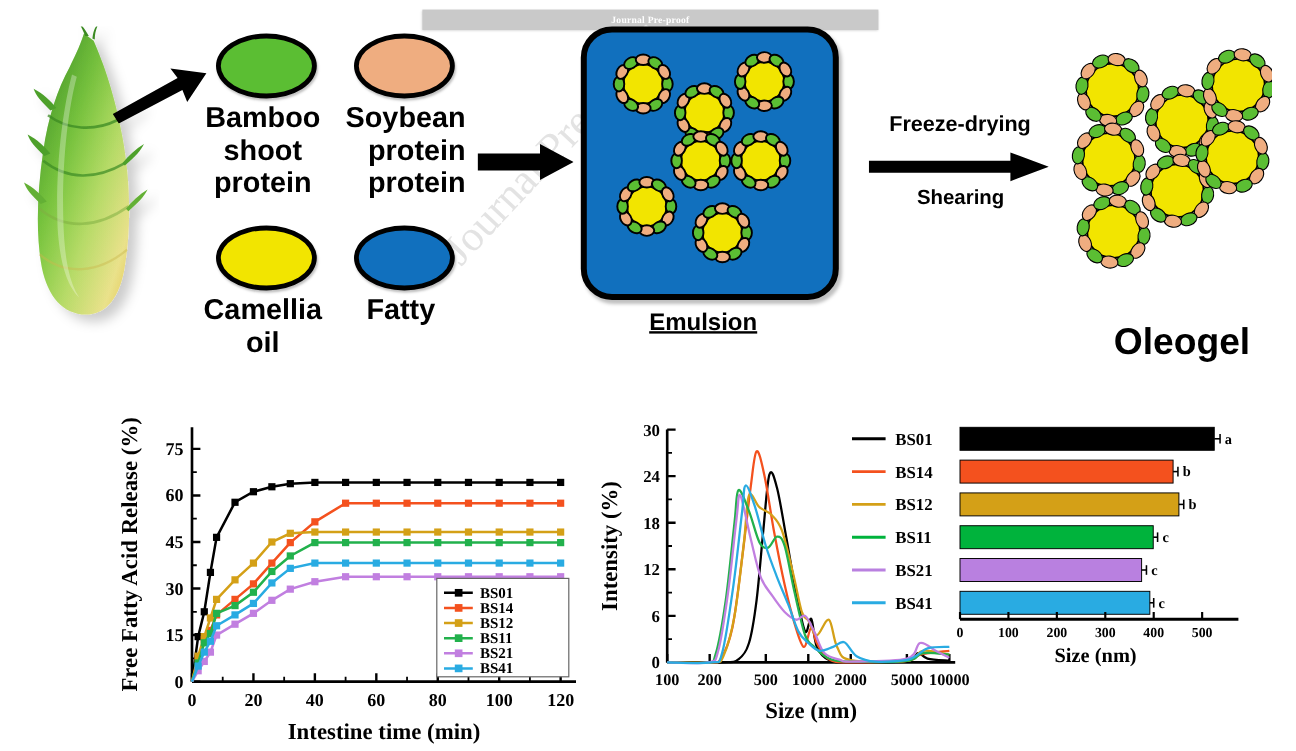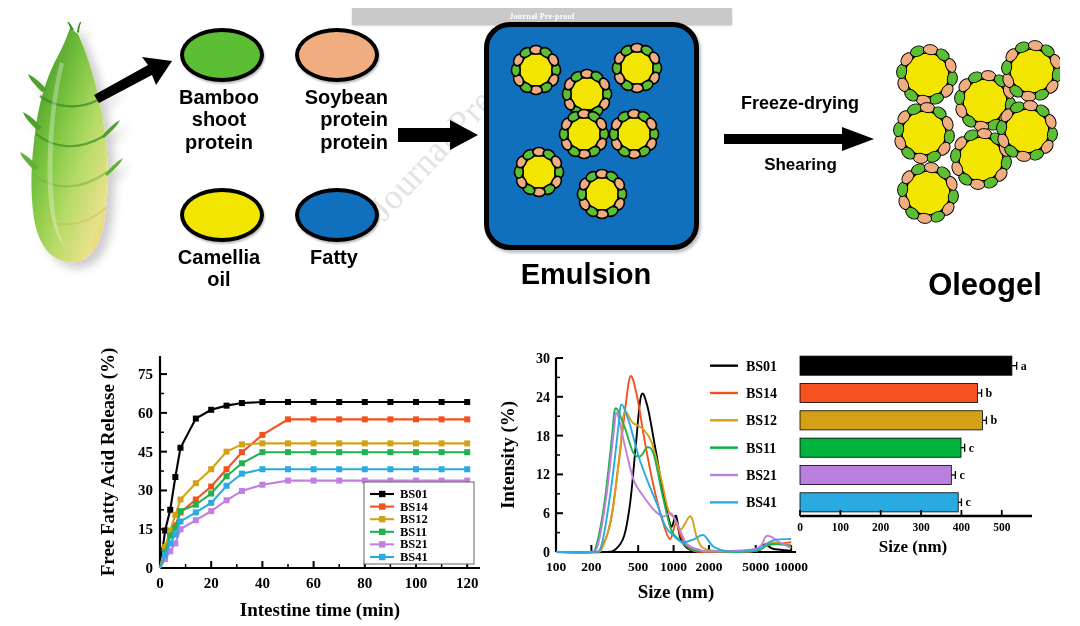--- a/index.html
+++ b/index.html
@@ -11,21 +11,21 @@
   #proof-banner{left:352px;top:8px;width:380px;height:17px;background:#c9c9c9;
       color:#ffffff;font-family:"Liberation Serif",serif;font-weight:bold;
       font-size:8px;display:flex;align-items:center;justify-content:center;
       letter-spacing:.2px;box-shadow:0 1px 2px rgba(0,0,0,.18);}
   #watermark{left:360px;top:200px;width:300px;height:180px;
       font-family:"Liberation Serif",serif;font-size:36px;color:#e3e3e3;
       transform:rotate(-47deg);transform-origin:left top;white-space:nowrap;
       pointer-events:none;}
   
   .lbl{position:absolute;font-weight:bold;color:#000;text-align:center;
-       line-height:1.12;font-size:20px;font-family:"Liberation Sans",sans-serif;}
+       line-height:1.12;font-size:24px;font-family:"Liberation Sans",sans-serif;}
   .ell{position:absolute;border:4px solid #000;border-radius:50%;
        box-shadow:1px 2px 2px rgba(0,0,0,.25);}
   
   #bamboo{left:18px;top:22px;width:115px;height:265px;}
   
   #emulsion-box{left:484px;top:22px;width:205px;height:218px;background:#1170be;
       border:5px solid #000;border-radius:26px;box-shadow:2px 3px 3px rgba(0,0,0,.25);}
   
   .chart-panel{position:absolute;background:transparent;}
 </style>
@@ -211,21 +211,21 @@
       <ellipse cx="107.91600000000001" cy="189.46600034352457" rx="6.2" ry="4.4" fill="#5BBE33" stroke="#000" stroke-width="1.612" transform="rotate(210 107.91600000000001 189.46600034352457)"></ellipse>
       <ellipse cx="100.53399965647544" cy="182.084" rx="6.2" ry="4.4" fill="#EFAD80" stroke="#000" stroke-width="1.612" transform="rotate(240 100.53399965647544 182.084)"></ellipse>
       <ellipse cx="97.832" cy="172" rx="6.2" ry="4.4" fill="#5BBE33" stroke="#000" stroke-width="1.612" transform="rotate(270 97.832 172)"></ellipse>
       <ellipse cx="100.53399965647544" cy="161.916" rx="6.2" ry="4.4" fill="#EFAD80" stroke="#000" stroke-width="1.612" transform="rotate(300 100.53399965647544 161.916)"></ellipse>
       <ellipse cx="107.916" cy="154.53399965647546" rx="6.2" ry="4.4" fill="#5BBE33" stroke="#000" stroke-width="1.612" transform="rotate(330 107.916 154.53399965647546)"></ellipse>
       <ellipse cx="118" cy="151.832" rx="6.2" ry="4.4" fill="#EFAD80" stroke="#000" stroke-width="1.612" transform="rotate(360 118 151.832)"></ellipse>
       <ellipse cx="128.084" cy="154.53399965647543" rx="6.2" ry="4.4" fill="#5BBE33" stroke="#000" stroke-width="1.612" transform="rotate(390 128.084 154.53399965647543)"></ellipse>
       <ellipse cx="135.46600034352454" cy="161.916" rx="6.2" ry="4.4" fill="#EFAD80" stroke="#000" stroke-width="1.612" transform="rotate(420 135.46600034352454 161.916)"></ellipse>
     </g>
 </svg>
-<div class="lbl" style="left:506px;top:258px;width:160px;font-size:29px;">Emulsion</div>
+<div class="lbl" style="left:506px;top:258px;width:160px;font-size:20px;text-decoration:underline;">Emulsion</div>
 
 <div class="lbl" style="left:710px;top:93px;width:180px;font-size:18px;">Freeze-drying</div>
 <svg class="abs" style="left:724px;top:126px;width:150px;height:26px;" viewBox="0 0 150 26">
   <path d="M0 8 L118 8 L118 1 L150 13 L118 25 L118 18 L0 18 Z" fill="#000"></path>
 </svg>
 <div class="lbl" style="left:718px;top:155px;width:165px;font-size:17px;">Shearing</div>
 
 <svg class="abs" style="left:880px;top:28px;width:180px;height:220px;" viewBox="0 0 180 220">
   <g id="oleo-droplets">
       <circle cx="47" cy="47" r="22" fill="#F2E500" stroke="#000" stroke-width="1.5"></circle>

